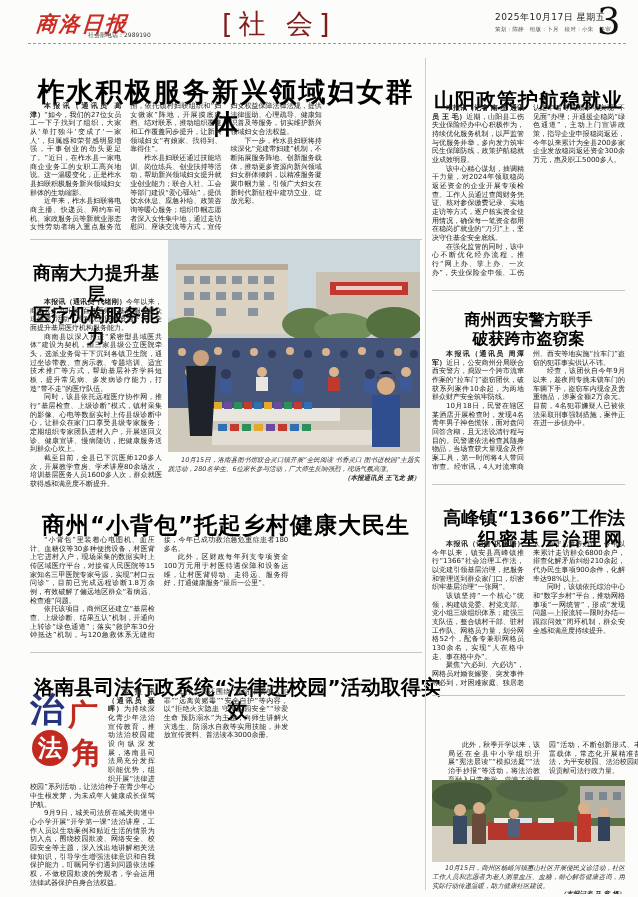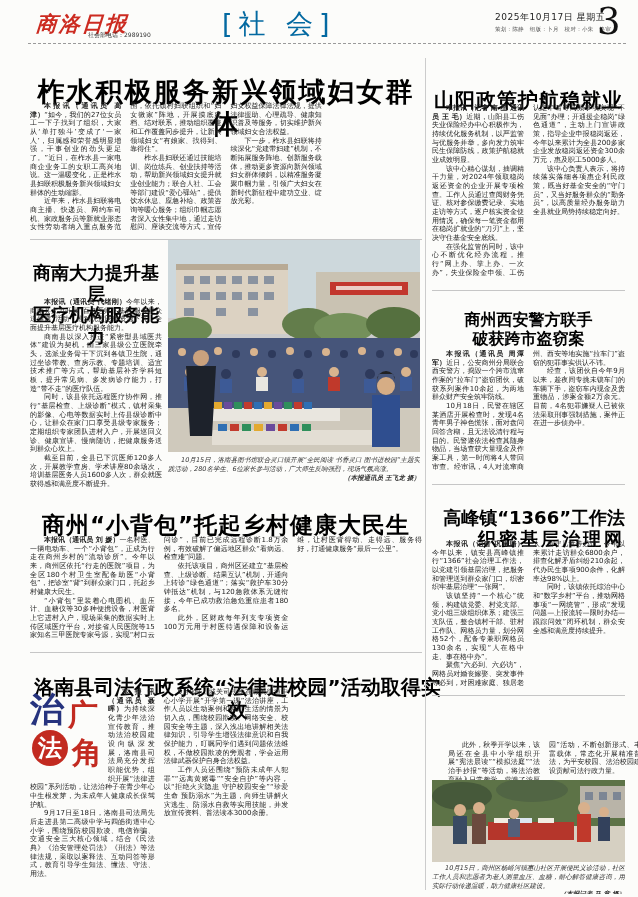--- a/index.html
+++ b/index.html
@@ -5,21 +5,21 @@
   html,body{margin:0;padding:0;background:#e8e8e6;font-family:"DejaVu Sans",sans-serif;}
   .page{position:relative;width:638px;height:897px;background:#fcfcfa;margin:0 auto;
         box-shadow:0 0 6px rgba(0,0,0,.25);overflow:hidden;color:#1c1c1c;}
 
   
   .masthead{position:absolute;left:0;top:0;width:100%;height:45px;}
   .masthead .rule{position:absolute;left:28px;right:12px;top:43px;border-top:1px dashed #9a9a9a;}
   .paper-logo{position:absolute;left:36px;top:10px;font-size:21px;font-weight:bold;
               font-style:italic;color:#cc2b21;letter-spacing:2px;transform:skewX(-4deg);}
   .mast-phone{position:absolute;left:88px;top:31px;font-size:6px;color:#333;}
-  .section-title{position:absolute;left:222px;top:6px;font-size:27px;color:#0369a1;
+  .section-title{position:absolute;left:222px;top:6px;font-size:27px;color:#7f1d1d;
                  letter-spacing:6px;font-weight:400;}
   .mast-date{position:absolute;left:495px;top:11px;font-size:9px;color:#222;letter-spacing:.5px;}
   .mast-credits{position:absolute;left:495px;top:26px;font-size:5.5px;color:#555;letter-spacing:.3px;}
   .page-num{position:absolute;left:597px;top:0px;font-size:37px;font-family:"DejaVu Serif",serif;
             color:#111;font-weight:400;}
 
   
   .hl{font-weight:bold;color:#000;line-height:1.18;}
   .hl-xl{position:absolute;left:30px;top:58px;width:392px;text-align:center;font-size:27px;letter-spacing:2px;}
   .hl-c{position:absolute;text-align:center;}
@@ -182,50 +182,47 @@
   </div>
   <div class="caption" style="left:168px;top:456px;width:252px;height:30px;">
     <p style="margin:0;text-indent:2em;">
       <span>10月15日，洛南县图书馆联合灵口镇开展“全民阅读 书香灵口 图书进校园”主题实践活动，280名学生、6位家长参与活动，广大师生反响强烈，现场气氛高涨。</span>
       <span class="credit">（本报通讯员 王飞龙 摄）</span>
     </p>
   </div>
 
   <h2 class="hl hl-c" style="left:30px;top:493px;width:392px;font-size:23px;letter-spacing:1px;">商州“小背包”托起乡村健康大民生</h2>
   <div class="body" style="left:30px;top:536px;width:392px;height:112px;column-count:3;">
-    <p><b class="byl">本报讯（通讯员 刘 媛）</b><span>一名村医、一辆电动车、一个“小背包”，正成为行走在商州乡村的“流动诊所”。今年以来，商州区依托“行走的医院”项目，为全区180个村卫生室配备助医“小背包”，把诊室“背”到群众家门口，托起乡村健康大民生。</span></p>
     <p><span>“小背包”里装着心电图机、血压计、血糖仪等30多种便携设备，村医背上它进村入户，现场采集的数据实时上传区域医疗平台，对接省人民医院等15家知名三甲医院专家号源，实现“村口云问诊”，目前已完成远程诊断1.8万余例，有效破解了偏远地区群众“看病远、检查难”问题。</span></p>
     <p><span>依托该项目，商州区还建立“基层检查、上级诊断、结果互认”机制，开通向上转诊“绿色通道”；落实“救护车30分钟抵达”机制，与120急救体系无缝衔接，今年已成功救治急危重症患者180多名。</span></p>
     <p><span>此外，区财政每年列支专项资金100万元用于村医待遇保障和设备运维，让村医背得动、走得远、服务得好，打通健康服务“最后一公里”。</span></p>
   </div>
 
   <div class="divider" style="left:30px;top:652px;width:392px;"></div>
 
   <h2 class="hl hl-c" style="left:30px;top:659px;width:415px;font-size:20px;">洛南县司法行政系统“法律进校园”活动取得实效</h2>
   <div class="body" style="left:30px;top:688px;width:392px;height:200px;column-count:3;">
     <div class="fa-logo">
       <span class="fa-zhi">治</span>
       <span class="fa-guang">广</span>
       <span class="fa-circle">法</span>
       <span class="fa-jiao">角</span>
     </div>
     <p><b class="byl">本报讯（通讯员 聂 晖）</b><span>为持续深化青少年法治宣传教育，推动法治校园建设向纵深发展，洛南县司法局充分发挥职能优势，组织开展“法律进校园”系列活动，让法治种子在青少年心中生根发芽，为未成年人健康成长保驾护航。</span></p>
-    <p><span>9月17日至18日，洛南县司法局先后走进县第二高级中学与四皓街道中心小学，围绕预防校园欺凌、电信诈骗、交通安全三大核心领域，结合《民法典》《治安管理处罚法》《刑法》等法律法规，采取以案释法、互动问答等形式，教育引导学生知法、懂法、守法、用法。</span></p>
     <p><span>9月9日，城关司法所在城关街道中心小学开展“开学第一课”法治讲座，工作人员以生动案例和贴近生活的情景为切入点，围绕校园欺凌、网络安全、校园安全等主题，深入浅出地讲解相关法律知识，引导学生增强法律意识和自我保护能力，叮嘱同学们遇到问题依法维权，不做校园欺凌的旁观者，学会运用法律武器保护自身合法权益。</span></p>
     <p><span>工作人员还围绕“预防未成年人犯罪”“远离黄赌毒”“安全自护”等内容，以“拒绝火灾隐患 守护校园安全”“珍爱生命 预防溺水”为主题，向师生讲解火灾逃生、防溺水自救等实用技能，并发放宣传资料、普法读本3000余册。</span></p>
   </div>
 
   <div class="vdivider" style="left:425px;top:58px;height:832px;"></div>
 
   <h2 class="hl hl-c" style="left:432px;top:72px;width:193px;font-size:20px;letter-spacing:1px;">山阳政策护航稳就业</h2>
   <div class="body" style="left:432px;top:104px;width:193px;height:180px;column-count:2;">
     <p><b class="byl">本报讯（记者 南 星 通讯员 王 毛）</b><span>近期，山阳县工伤失业保险经办中心积极作为，持续优化服务机制，以严监管与优服务并举，多向发力筑牢民生保障防线，政策护航稳就业成效明显。</span></p>
     <p><span>该中心精心谋划，抽调精干力量，对2024年领取稳岗返还资金的企业开展专项检查。工作人员通过查阅财务凭证、核对参保缴费记录、实地走访等方式，逐户核实资金使用情况，确保每一笔资金都用在稳岗扩就业的“刀刃”上，坚决守住基金安全底线。</span></p>
     <p><span>在强化监管的同时，该中心不断优化经办流程，推行“网上办、掌上办、一次办”，失业保险金申领、工伤认定申请等高频事项实现“不见面”办理；开通援企稳岗“绿色通道”，主动上门宣讲政策，指导企业申报稳岗返还，今年以来累计为全县200多家企业发放稳岗返还资金300余万元，惠及职工5000多人。</span></p>
-    <p><span>该中心负责人表示，将持续落实落细各项惠企利民政策，既当好基金安全的“守门员”，又当好服务群众的“勤务员”，以高质量经办服务助力全县就业局势持续稳定向好。</span></p>
   </div>
 
   <div class="divider" style="left:432px;top:290px;width:193px;"></div>
 
   <h2 class="hl hl-c" style="left:432px;top:298px;width:193px;font-size:16px;">
     <span style="display:block;">商州西安警方联手</span>
     <span style="display:block;">破获跨市盗窃案</span>
   </h2>
   <div class="body" style="left:432px;top:350px;width:193px;height:128px;column-count:2;">
     <p><b class="byl">本报讯（通讯员 周潭军）</b><span>近日，公安商州分局联合西安警方，捣毁一个跨市流窜作案的“拉车门”盗窃团伙，破获系列案件10余起，为两地群众财产安全筑牢防线。</span></p>

